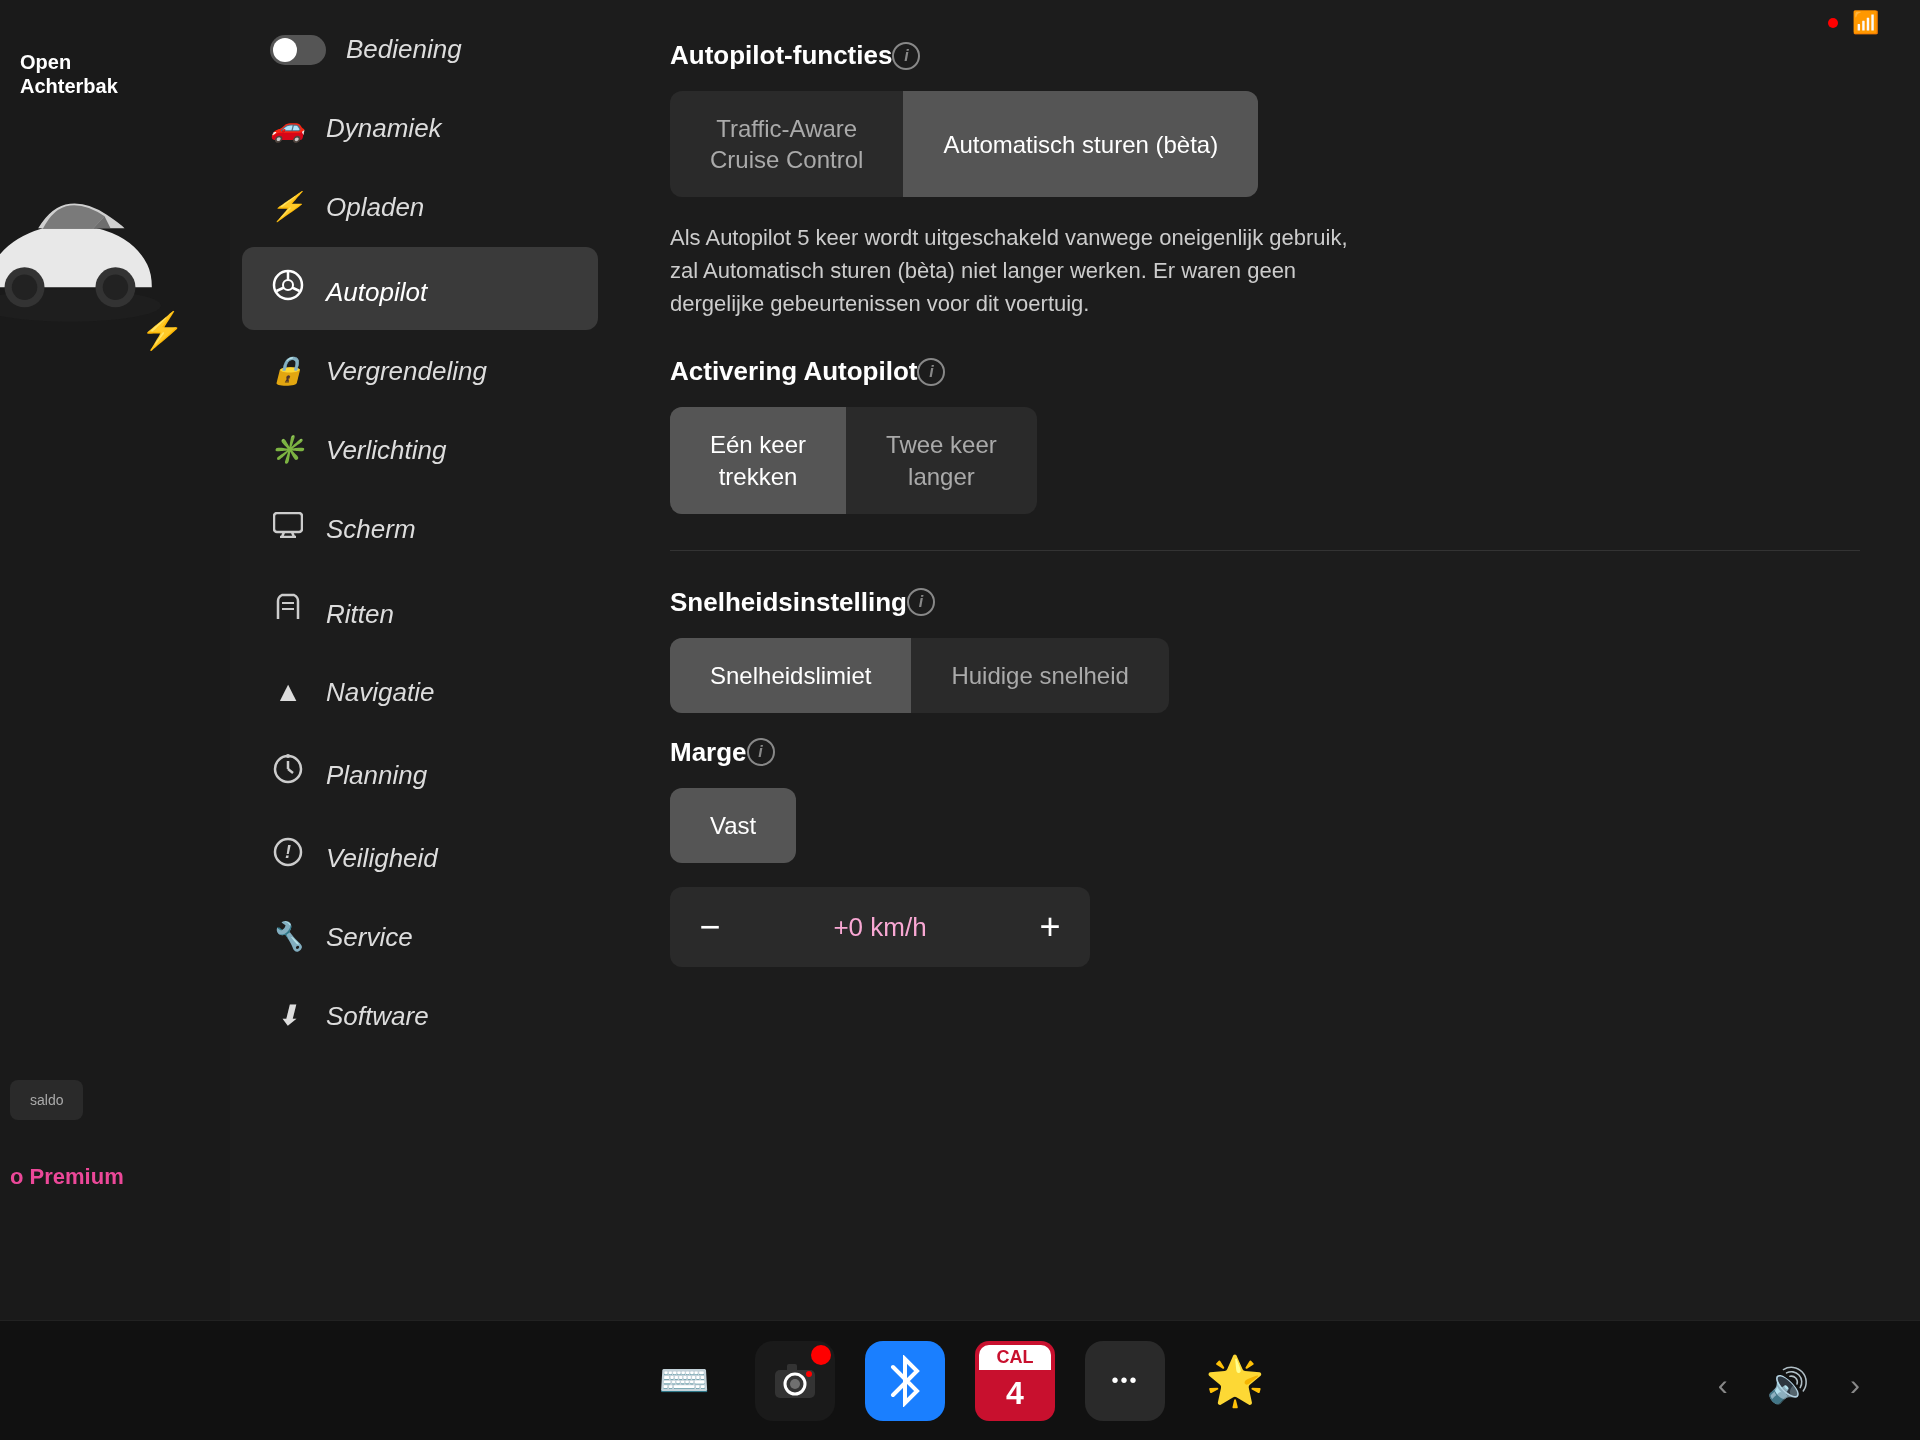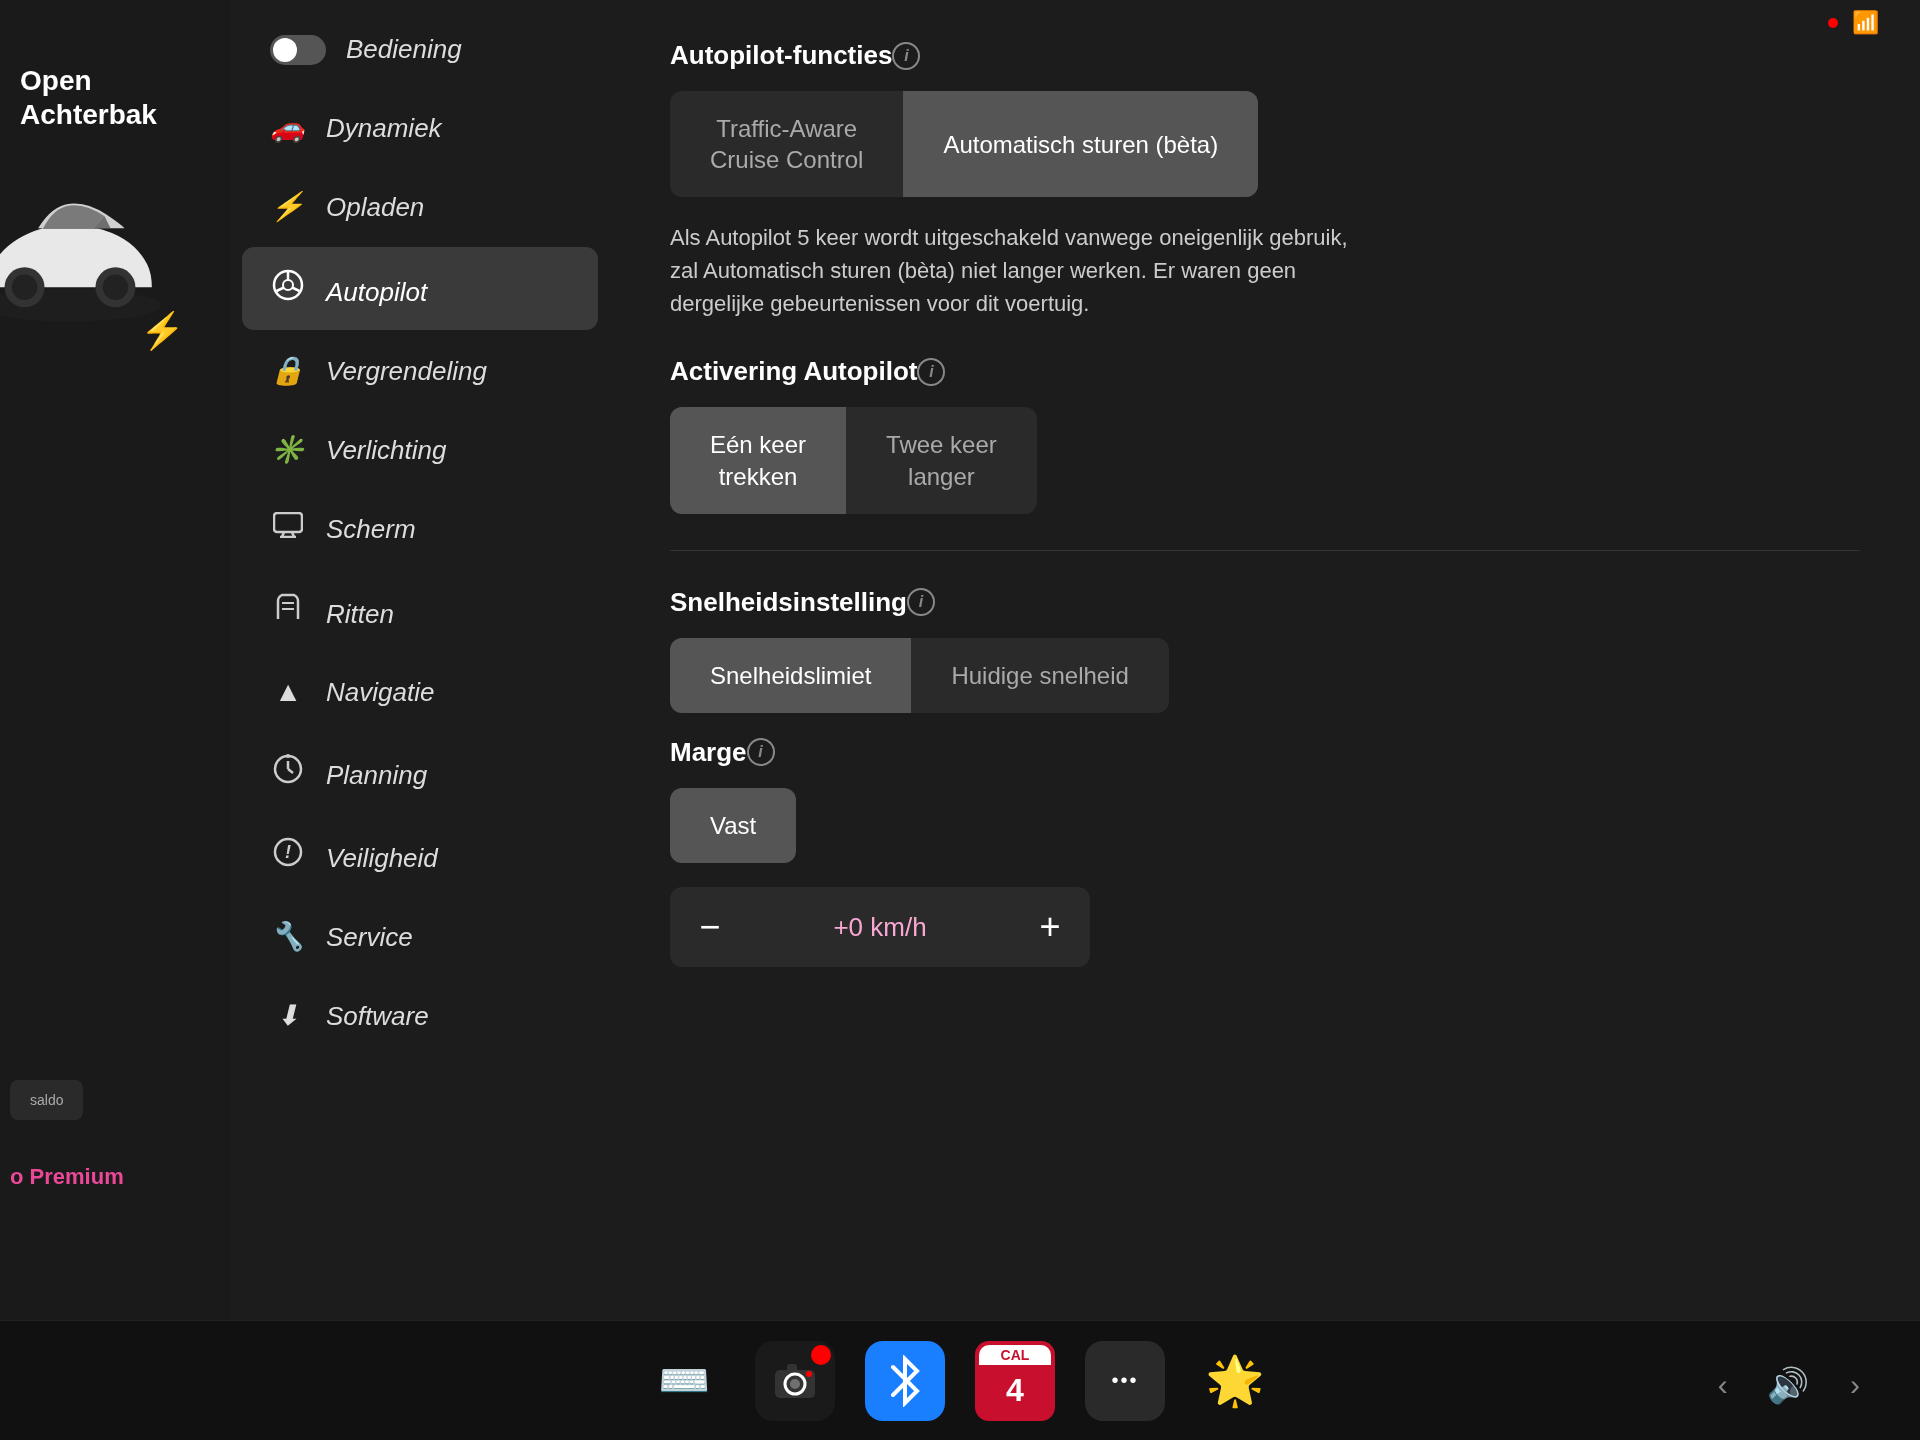--- a/index.html
+++ b/index.html
@@ -25,24 +25,23 @@
       flex-direction: column;
       align-items: flex-start;
       padding: 20px 0;
     }
 
     .open-achterbak {
       position: absolute;
       top: 50px;
       left: 20px;
       color: #fff;
-      font-size: 28px;
+      font-size: 20px;
       font-weight: 600;
       line-height: 1.2;
-      margin-top: 14px;
     }
 
     .car-image {
       position: absolute;
       top: 180px;
       left: -30px;
       width: 220px;
       height: 180px;
     }
 
@@ -550,21 +549,21 @@
     <div class="badge"></div>
   </div>
 
   <div class="taskbar-icon bluetooth">
     <svg width="36" height="52" viewBox="0 0 36 52" fill="none">
       <path d="M6,12 L30,36 L18,48 L18,4 L30,16 L6,40" stroke="white" stroke-width="4" fill="none" stroke-linecap="round"></path>
     </svg>
   </div>
 
   <div class="taskbar-icon calendar" style="background:#c8102e; flex-direction:column; padding:4px; border-radius:14px;">
-    <div style="background:#fff; width:100%; border-radius:10px 10px 0 0; text-align:center; font-size:14px; color:#c8102e; font-weight:bold; padding:2px 0;">CAL</div>
+    <div style="background:#fff; width:100%; border-radius:10px 10px 0 0; text-align:center; font-size:18px; color:#c8102e; font-weight:bold; padding:2px 0;">CAL</div>
     <div style="flex:1; display:flex; align-items:center; justify-content:center; font-size:32px; font-weight:bold; color:#fff;">4</div>
   </div>
 
   <div class="taskbar-icon dots" style="background:#2a2a2a; border-radius:18px;">
     <span style="font-size:20px; letter-spacing:2px;">•••</span>
   </div>
 
   <div class="taskbar-icon sparkle" style="font-size:48px;">
     🌟
   </div>

